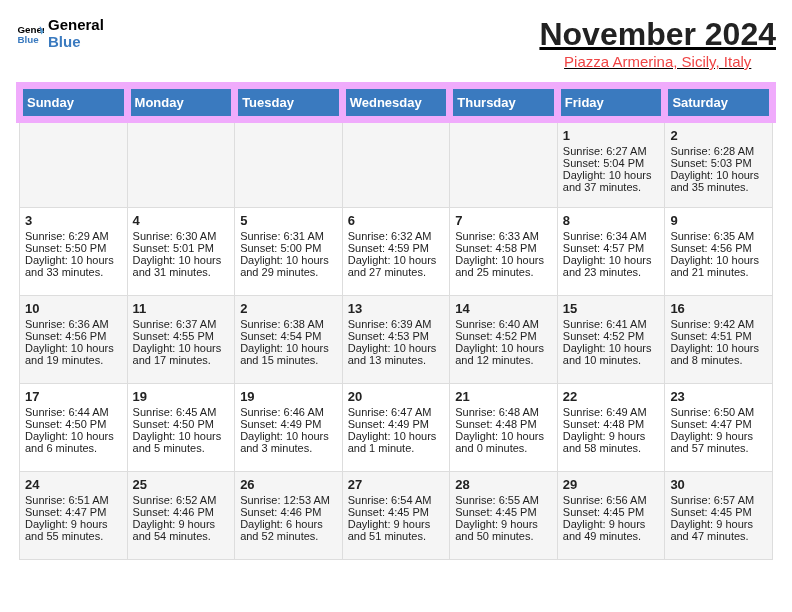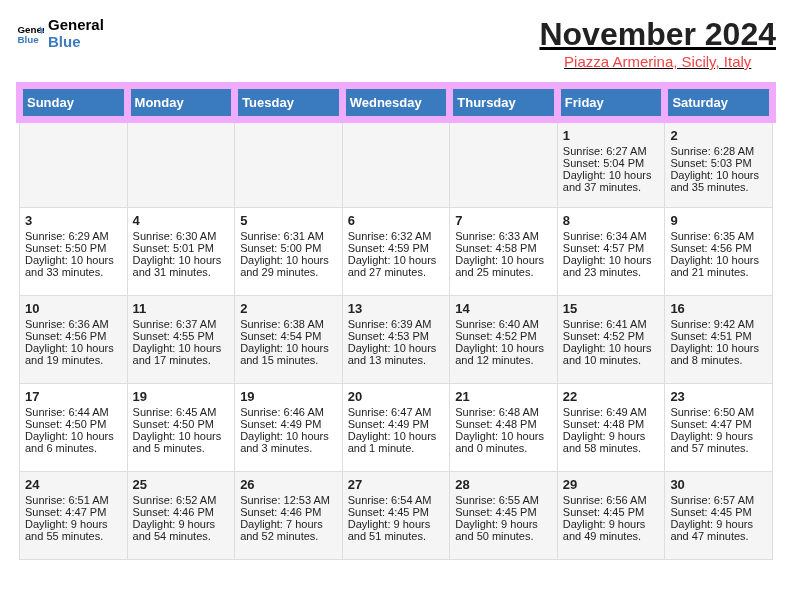--- a/index.html
+++ b/index.html
@@ -274,21 +274,21 @@
         <td>
           <span class="day-num">25</span>
           <div>Sunrise: 6:52 AM</div>
           <div>Sunset: 4:46 PM</div>
           <div>Daylight: 9 hours and 54 minutes.</div>
         </td>
         <td>
           <span class="day-num">26</span>
           <div>Sunrise: 12:53 AM</div>
           <div>Sunset: 4:46 PM</div>
-          <div>Daylight: 7 hours and 52 minutes.</div>
+          <div>Daylight: 6 hours and 52 minutes.</div>
         </td>
         <td>
           <span class="day-num">27</span>
           <div>Sunrise: 6:54 AM</div>
           <div>Sunset: 4:45 PM</div>
           <div>Daylight: 9 hours and 51 minutes.</div>
         </td>
         <td>
           <span class="day-num">28</span>
           <div>Sunrise: 6:55 AM</div>

